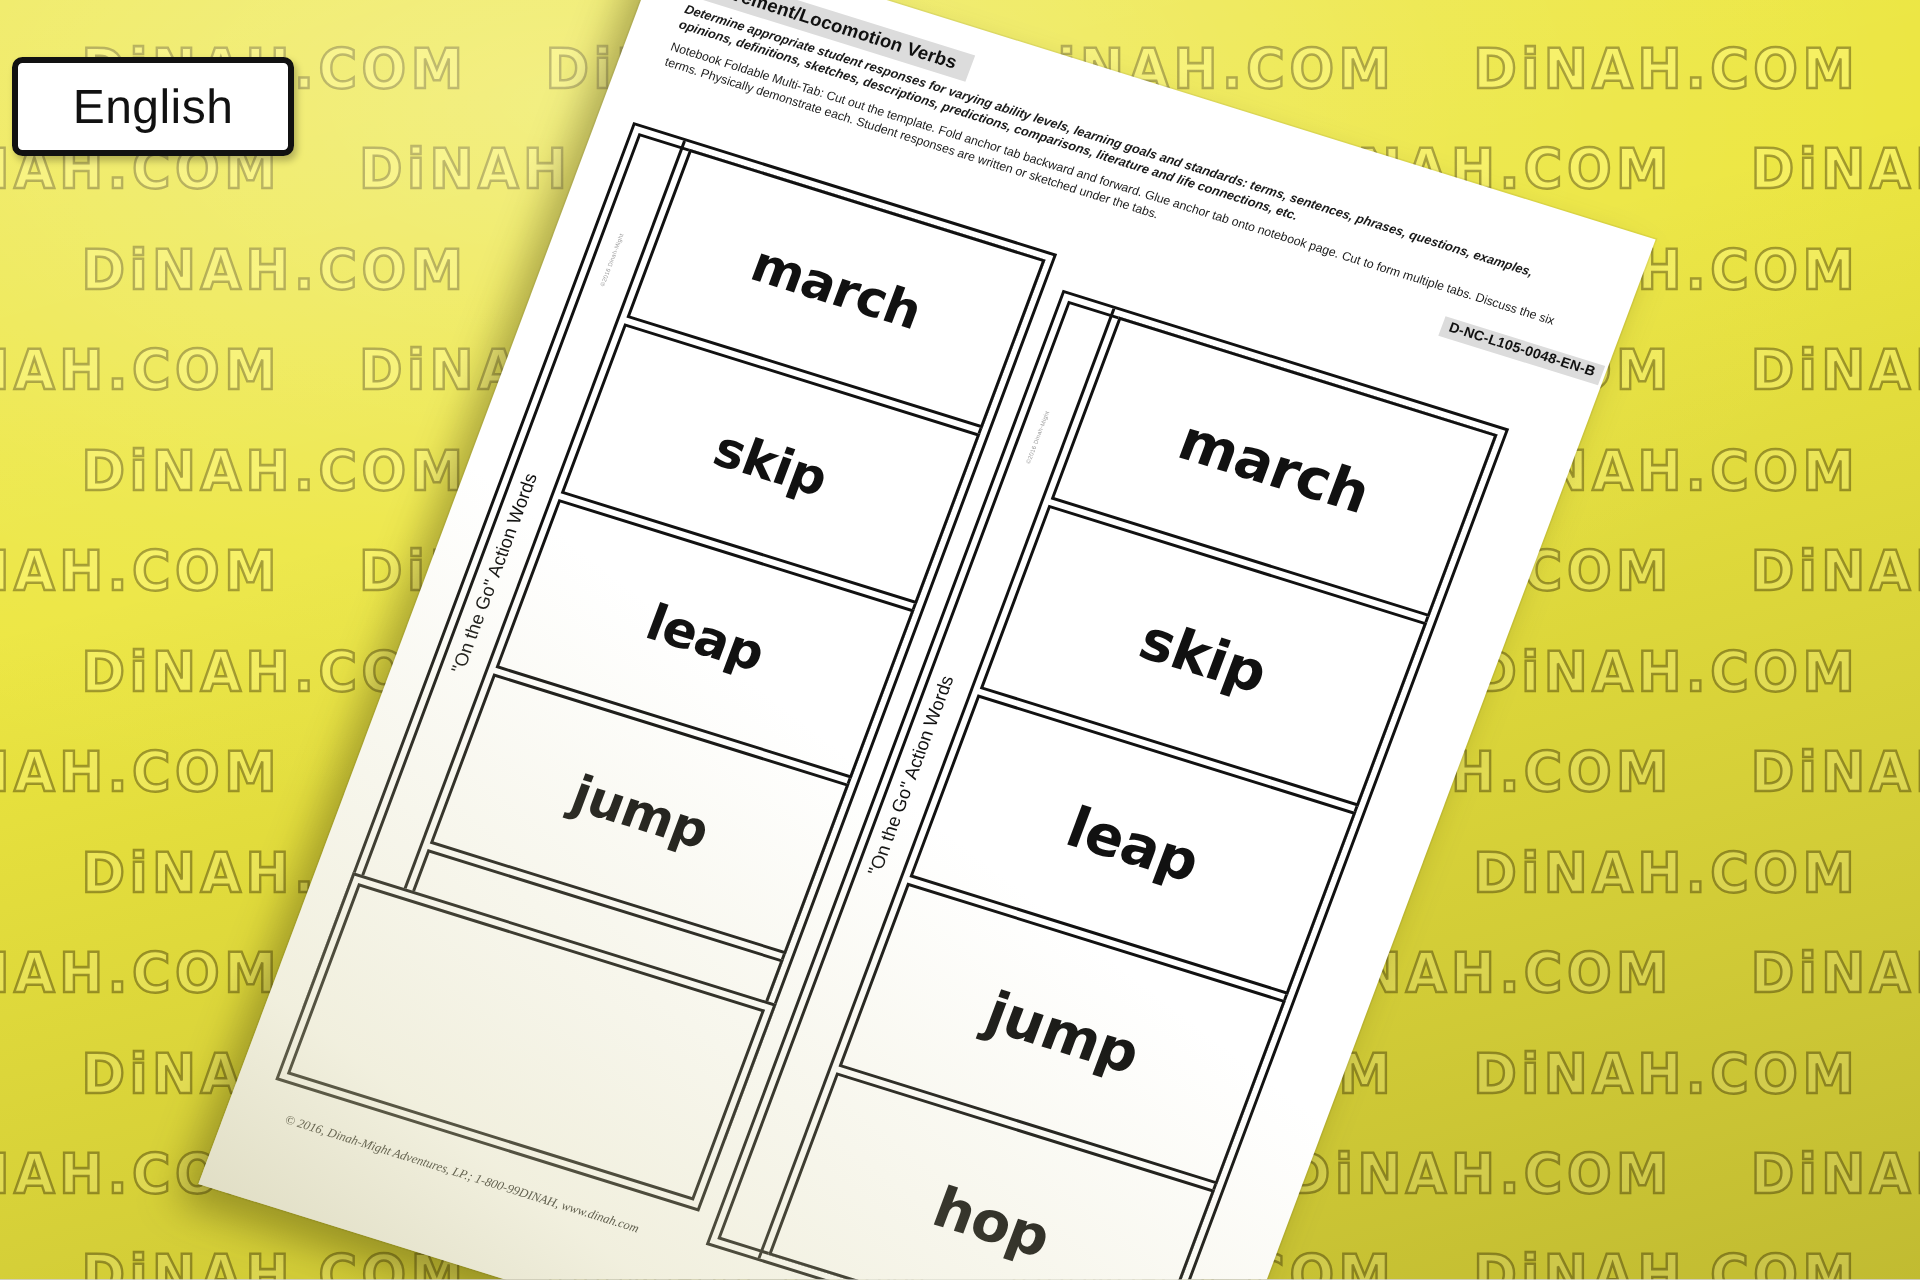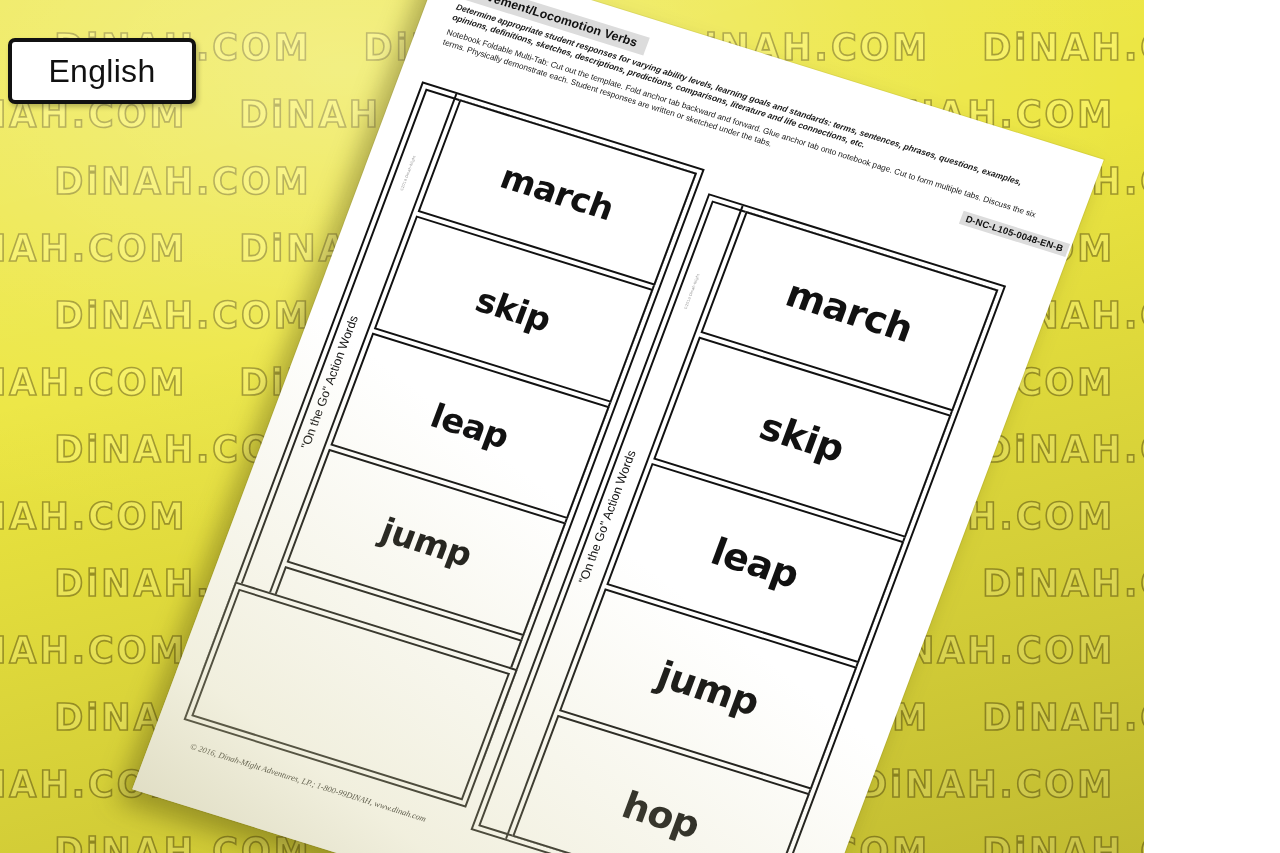--- a/index.html
+++ b/index.html
@@ -3,21 +3,21 @@
 <meta charset="utf-8">
 <title>Dinah-Might Foldable Preview</title>
 <style>
   html, body {
     margin: 0;
     padding: 0;
     background: #ffffff;
   }
   #stage {
     position: relative;
-    width: 1144px;
+    width: 1280px;
     height: 853px;
     overflow: hidden;
     font-family: "Liberation Sans", sans-serif;
     background: #404040;
   }
 
   
   .bg-base {
     position: absolute;
     inset: 0;

